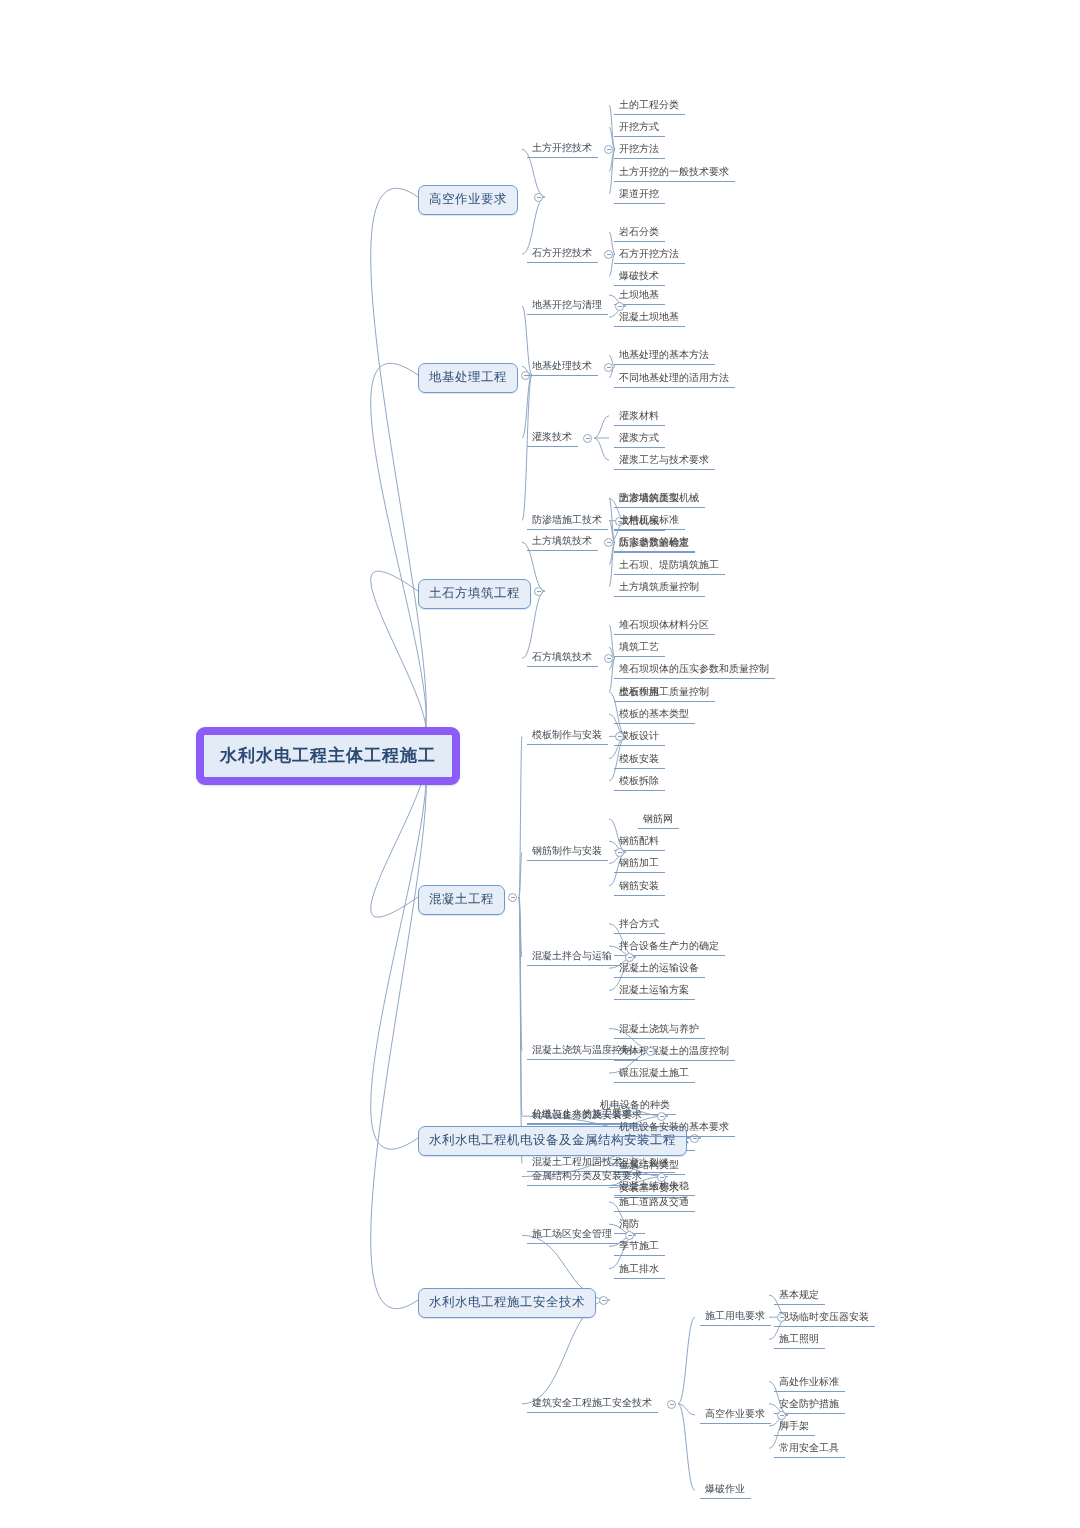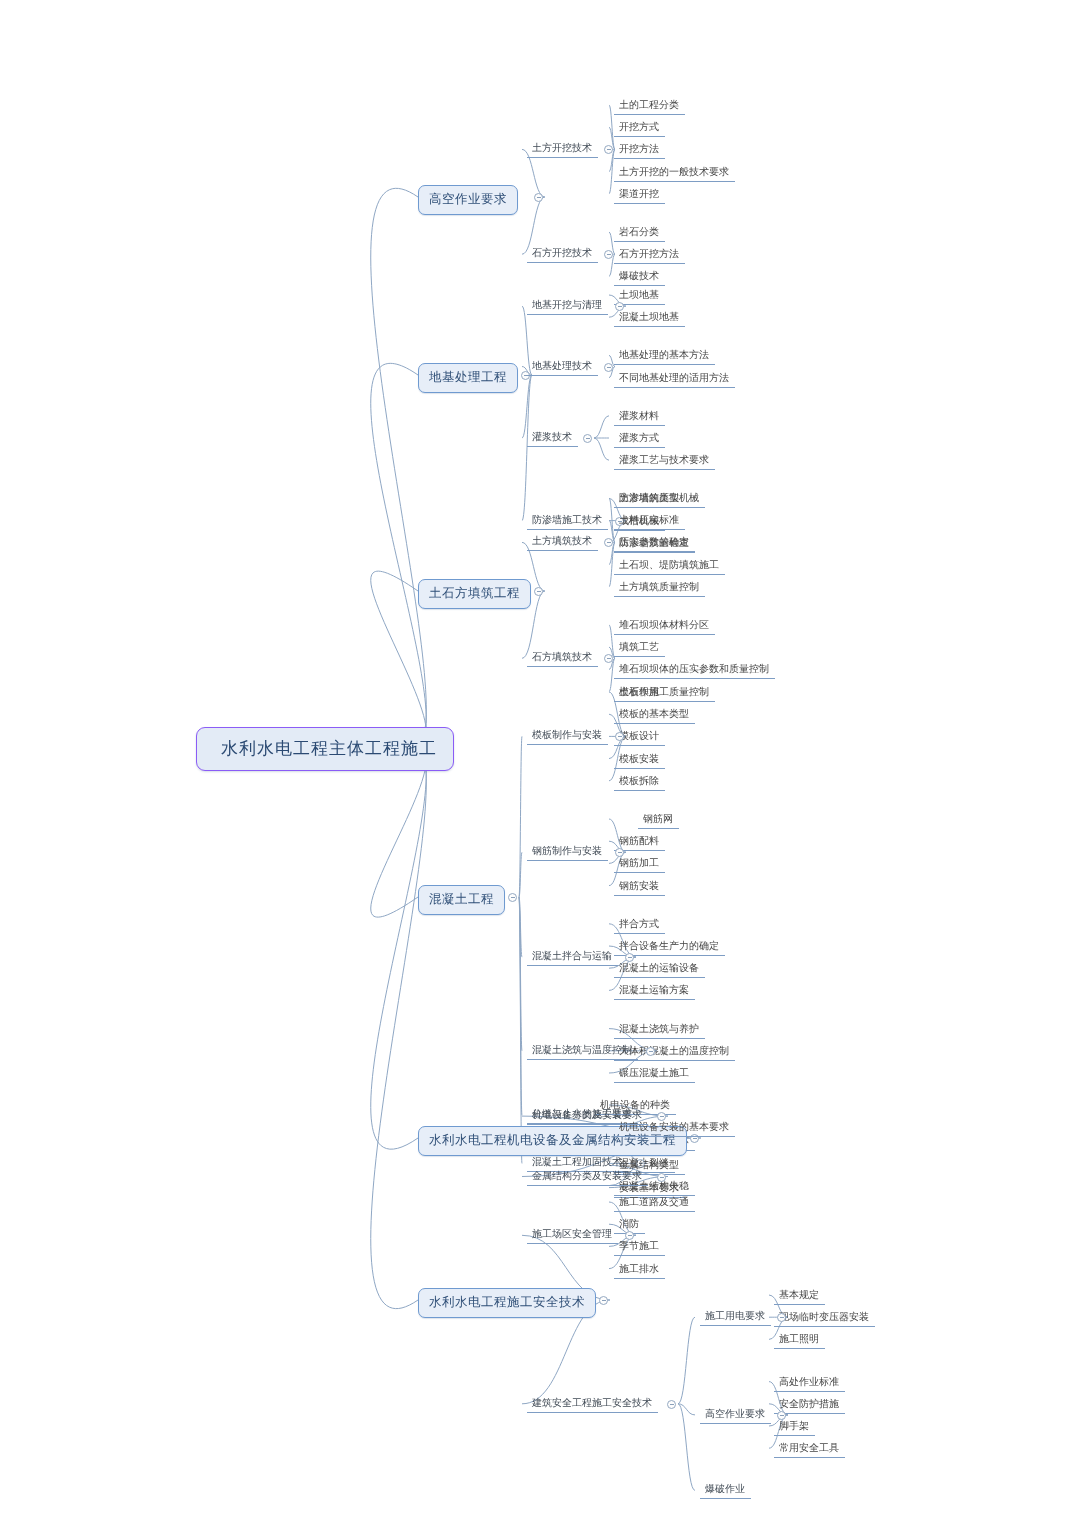--- a/index.html
+++ b/index.html
@@ -5,26 +5,26 @@
   html,body{margin:0;padding:0;background:#ffffff;}
   body{width:1080px;height:1528px;position:relative;overflow:hidden;
        font-family:"DejaVu Sans","Liberation Sans",sans-serif;}
   #canvas{position:absolute;left:0;top:0;width:1080px;height:1528px;}
   svg.links{position:absolute;left:0;top:0;width:1080px;height:1528px;pointer-events:none;}
   .node{position:absolute;white-space:nowrap;box-sizing:border-box;}
 
   
   .root{
     background:#e3ebf6;
-    border:1px solid #8b5cf6;
+    border:8px solid #8b5cf6;
     border-radius:9px;
     color:#2b4a73;
-    font-weight:normal;
+    font-weight:bold;
     font-size:17px;
-    padding:9px 16px 10px 24px;
+    padding:9px 16px 10px 16px;
     letter-spacing:1px;
     box-shadow:0 1px 2px rgba(90,120,160,.25);
   }
   
   .lvl1{
     background:#e7eef8;
     border:1.4px solid #6f9ad0;
     border-radius:7px;
     color:#2f4f77;
     font-size:12.5px;

